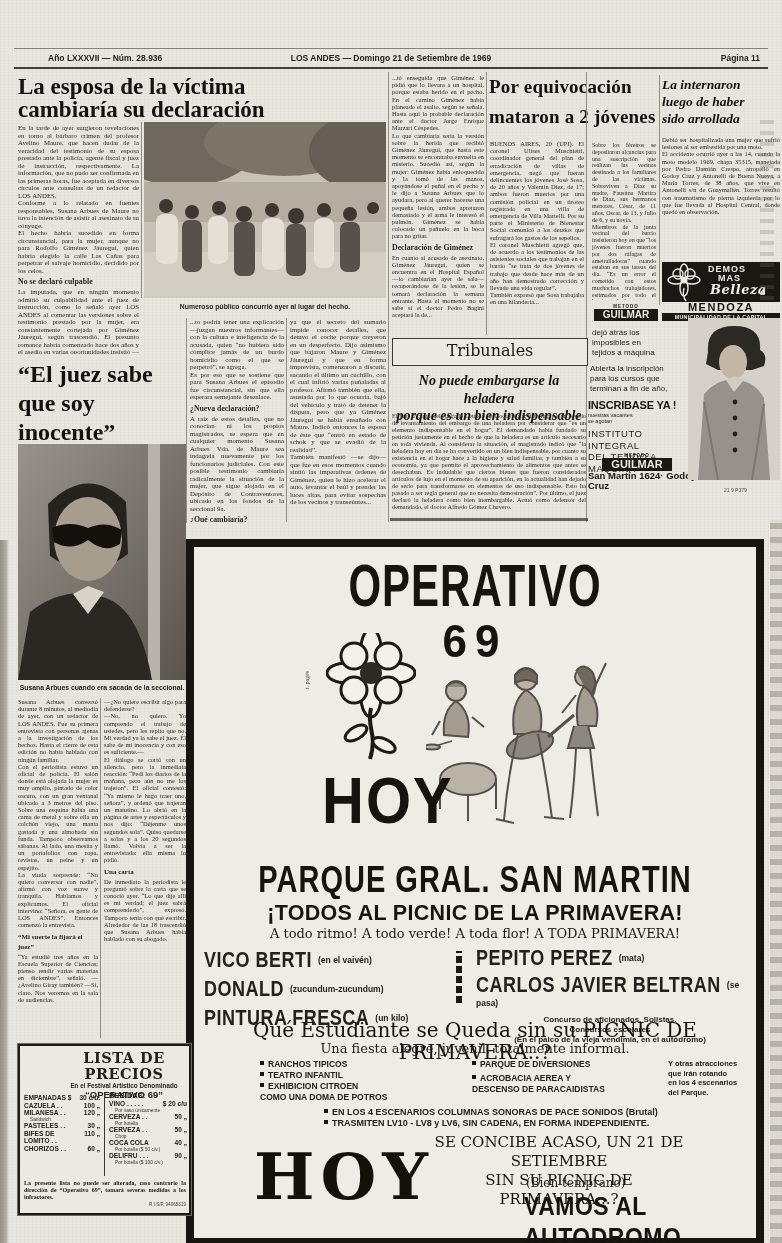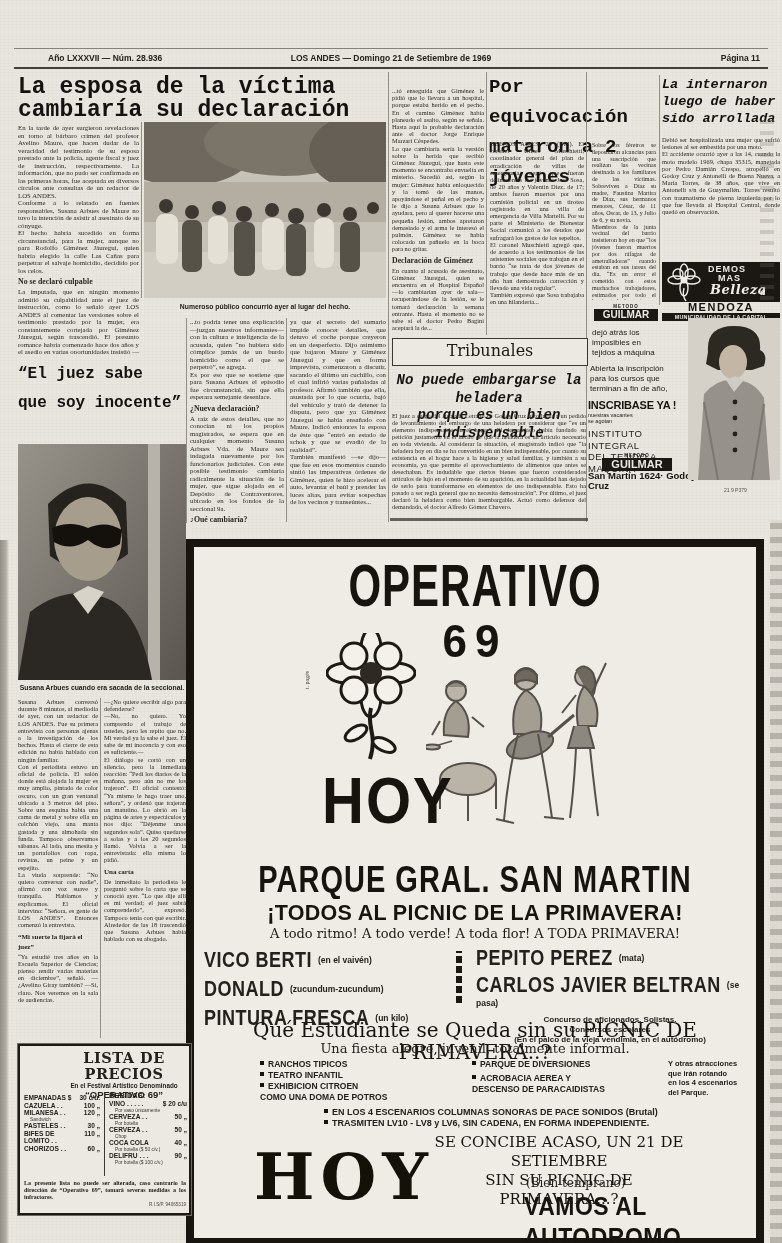--- a/index.html
+++ b/index.html
@@ -9,21 +9,21 @@
     background:repeating-linear-gradient(0deg,rgba(110,104,94,.05) 0 1px,transparent 1px 3px),
                repeating-linear-gradient(90deg,rgba(110,104,94,.04) 0 1px,transparent 1px 4px);}
   .abs{position:absolute;}
   .vrule{position:absolute;width:1px;background:#938d82;}
   .hrule{position:absolute;background:#44403a;}
   .col{position:absolute;font:400 6.8px/7.5px "Liberation Serif",serif;color:#2a2723;
        text-align:justify;overflow:hidden;}
   .col p{margin:0 0 2px;white-space:pre-line;}
   .sh{font:700 7.8px/10px "Liberation Serif",serif;margin:3px 0 1px;text-align:left;}
   .caption{position:absolute;font:700 6.8px/8px "Liberation Sans",sans-serif;text-align:center;color:#1d1b17;}
-  .hl{position:absolute;font-family:Liberation Mono, monospace;font-weight:700;color:#141210;white-space:pre-line;}
+  .hl{position:absolute;font-family:Liberation Serif, serif;font-weight:700;color:#141210;white-space:pre-line;}
   .photo{position:absolute;overflow:hidden;background:#b9b5ac;box-shadow:inset 0 0 0 1px #7a756c;}
   .masthead{position:absolute;font:700 8.5px/10px "Liberation Sans",sans-serif;color:#242118;}
   
   .bigad{position:absolute;left:186px;top:523px;width:578px;height:707px;background:#efece5;
          border:8px solid #181511;box-sizing:border-box;margin-top:16px;}
   .blk{font-family:"Liberation Sans",sans-serif;font-weight:700;color:#17140f;}
   .ctr{text-align:center;}
   .actname{font:700 18px/20px "Liberation Sans",sans-serif;letter-spacing:.5px;transform:scaleY(1.25);transform-origin:left top;display:inline-block;}
   .actnote{font:700 8.5px/10px "Liberation Sans",sans-serif;margin-left:6px;}
   .feat{font:700 8.5px/11px "Liberation Sans",sans-serif;white-space:pre-line;}
@@ -104,21 +104,21 @@
     <div class="sh">¿Qué cambiaría?</div>
 
   </div>
   <div class="vrule" style="left:286px;top:318px;height:204px;"></div>
   <div class="col" style="left:290px;top:318px;width:96px;height:204px;">
     <p>ya que el secreto del sumario impide conocer detalles, que detuvo el coche porque creyeron en un desperfecto. Dijo asimismo que bajaron Maure y Giménez Jáuregui y que en forma imprevista, comenzaron a discutir, sacando el último un cuchillo, con el cual infirió varias puñaladas al profesor. Afirmó también que ella, asustada por lo que ocurría, bajó del vehículo y trató de detener la disputa, pero que ya Giménez Jáuregui se había ensañado con Maure. Indicó entonces la esposa de éste que “entró en estado de schok y que se evadió de la realidad”.
 También manifestó —se dijo— que fue en esos momentos cuando sintió las imperativas órdenes de Giménez, quien le hizo acelerar el auto, levantar el baúl y prender las luces altas, para evitar sospechas de los vecinos y transeúntes...</p>
   </div>
   <div class="vrule" style="left:186px;top:318px;height:205px;"></div>
 
-  <div class="hl" style="left:18px;top:360px;width:170px;font-size:16px;line-height:29px;">“El juez sabe
+  <div class="hl" style="left:18px;top:360px;width:170px;font-size:24px;line-height:29px;">“El juez sabe
 que soy inocente”</div>
 
   <div class="photo" style="left:18px;top:444px;width:168px;height:236px;">
     <svg width="168" height="236" viewBox="0 0 168 236">
       <defs>
         <linearGradient id="mg" x1="0" y1="0" x2="1" y2="1">
           <stop offset="0" stop-color="#97928a"></stop>
             <stop offset="1" stop-color="#5a564f"></stop>
         </linearGradient>
       </defs>
@@ -143,21 +143,21 @@
   <div class="vrule" style="left:100px;top:698px;height:340px;"></div>
   <div class="col" style="left:104px;top:698px;width:82px;height:340px;font-size:6.4px;line-height:7.2px;">
     <p>—¿No quiere escribir algo para defenderse?
 —No, no quiero. Yo comprendo el trabajo de ustedes, pero les repito que no. Mi verdad ya la sabe el juez. Él sabe de mi inocencia y con eso es suficiente.—
 El diálogo se cortó con un silencio, pero la inmediata reacción: “Pedí los diarios de la mañana, pero aún no me los trajeron”. El oficial contestó: “Ya mismo le hago traer uno, señora”, y ordenó que trajeran un matutino. Lo abrió en la página de artes y espectáculos y nos dijo: “Déjenme unos segundos sola”. Quiso quedarse a solas y a los 20 segundos llamó. Volvía a ser la entrevistada: ella misma lo pidió.</p>
     <div class="sh" style="font-size:7px">Una carta</div>
     <p>De inmediato la periodista le preguntó sobre la carta que se conoció ayer. “Lo que dije allí es mi verdad; el juez sabrá comprenderlo”, expresó. Tampoco tenía con qué escribir. Alrededor de las 18 trascendió que Susana Arbues había hablado con su abogado.</p>
   </div>
 
   <div class="vrule" style="left:388px;top:72px;height:450px;"></div>
-  <div class="col" style="left:392px;top:87px;width:92px;height:260px;font-size:6.4px;line-height:7.2px;">
+  <div class="col" style="left:392px;top:74px;width:92px;height:260px;font-size:6.4px;line-height:7.2px;">
     <p>...tó enseguida que Giménez le pidió que lo llevara a un hospital, porque estaba herido en el pecho. En el camino Giménez había planeado el asalto, según se señala. Hasta aquí la probable declaración ante el doctor Jorge Enrique Marzari Céspedes.
 Lo que cambiaría sería la versión sobre la herida que recibió Giménez Jáuregui, que hasta este momento se encontraba envuelta en misterio. Sucedió así, según la mujer: Giménez había enloquecido y la tomó de las manos, apoyándose el puñal en el pecho y le dijo a Susana Arbues que lo ayudara, pero al querer hacerse una pequeña lesión, ambos apretaron demasiado y el arma le interesó el pulmón. Giménez se había colocado un pañuelo en la boca para no gritar.</p>
     <div class="sh">Declaración de Giménez</div>
     <p>En cuanto al acusado de asesinato, Giménez Jáuregui, quien se encuentra en el Hospital Español —lo cambiarían ayer de sala— recuperándose de la lesión, se le tomará declaración la semana entrante. Hasta el momento no se sabe si el doctor Pedro Bagini aceptará la de...</p>
   </div>
   <div class="vrule" style="left:486px;top:72px;height:263px;"></div>
 
   <div class="hl" style="left:489px;top:72px;width:170px;font-size:19px;line-height:30px;letter-spacing:.2px;">Por equivocación
 mataron a 2 jóvenes</div>
   <div class="col" style="left:490px;top:140px;width:94px;height:195px;font-size:6.4px;line-height:7.2px;">

